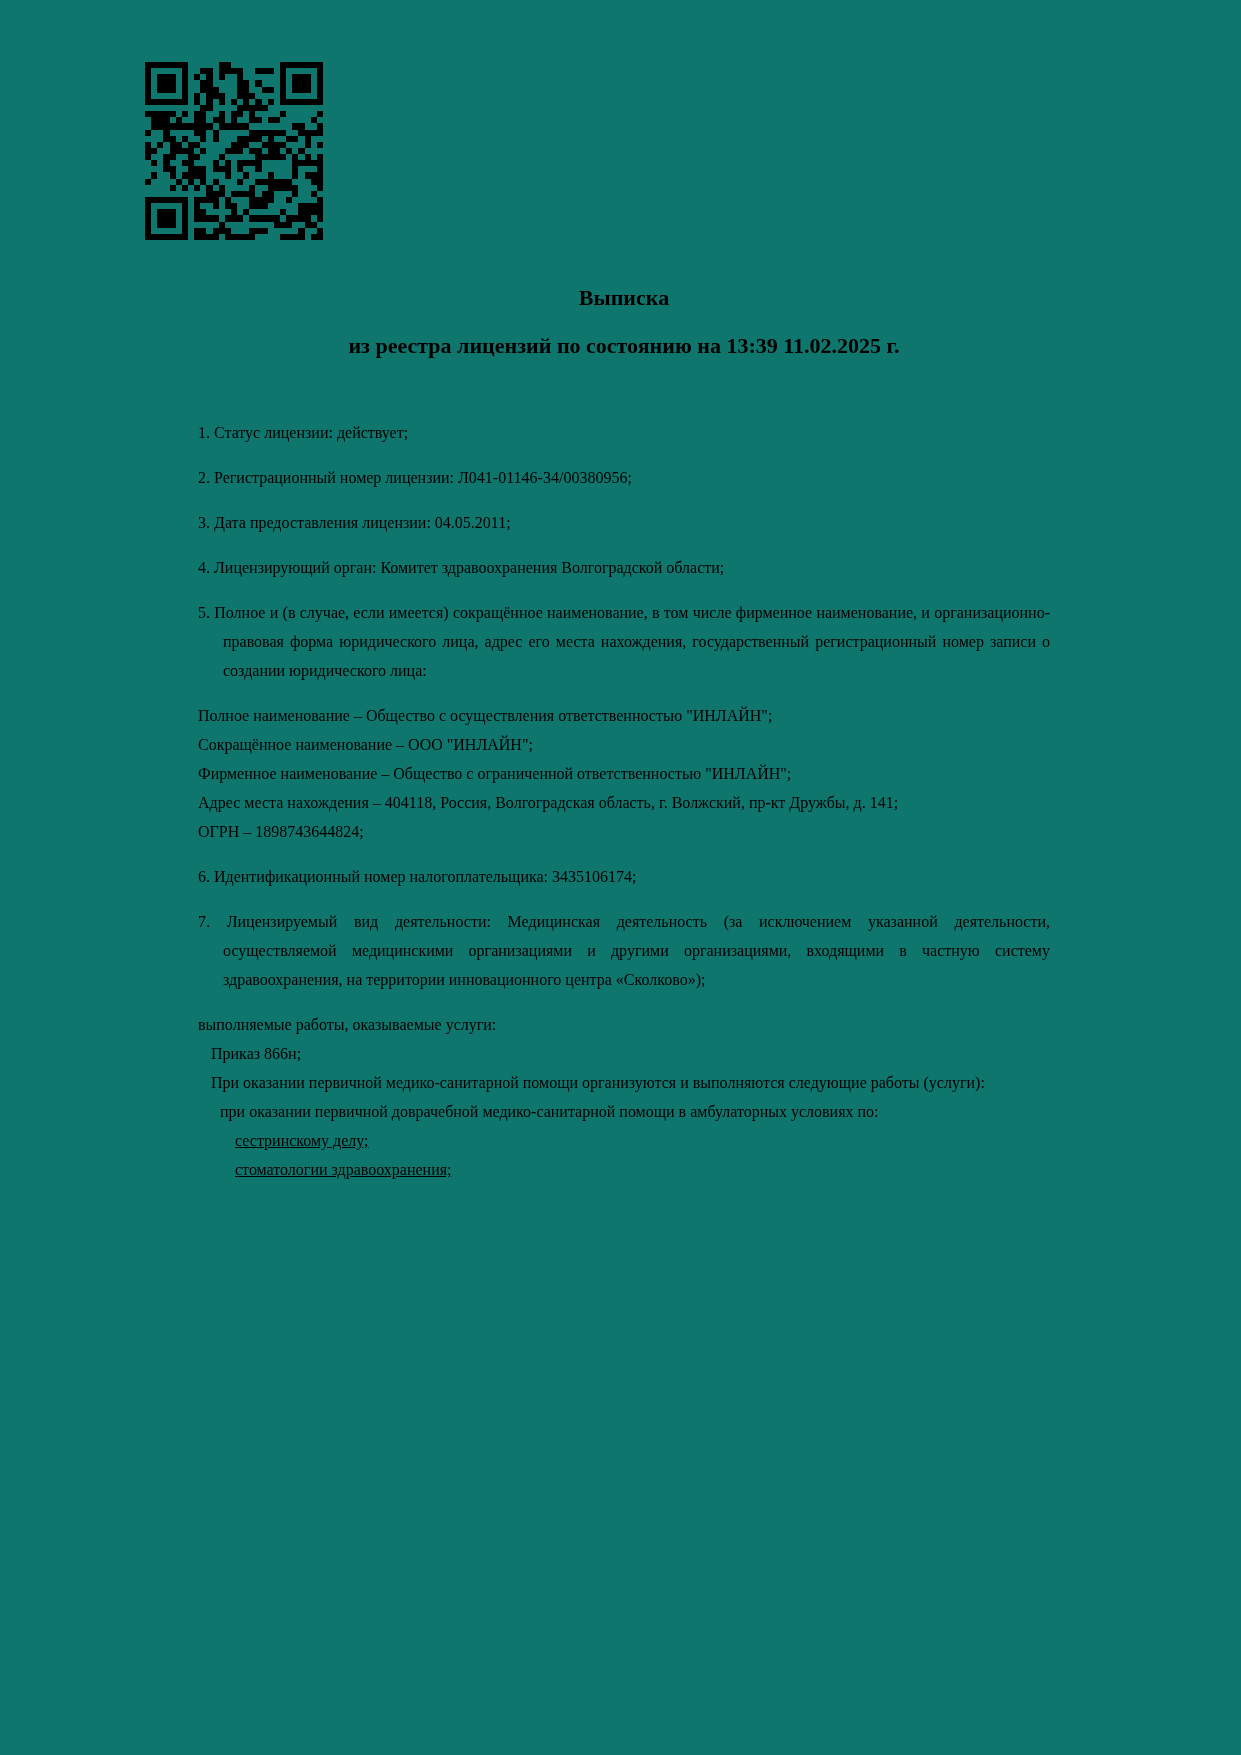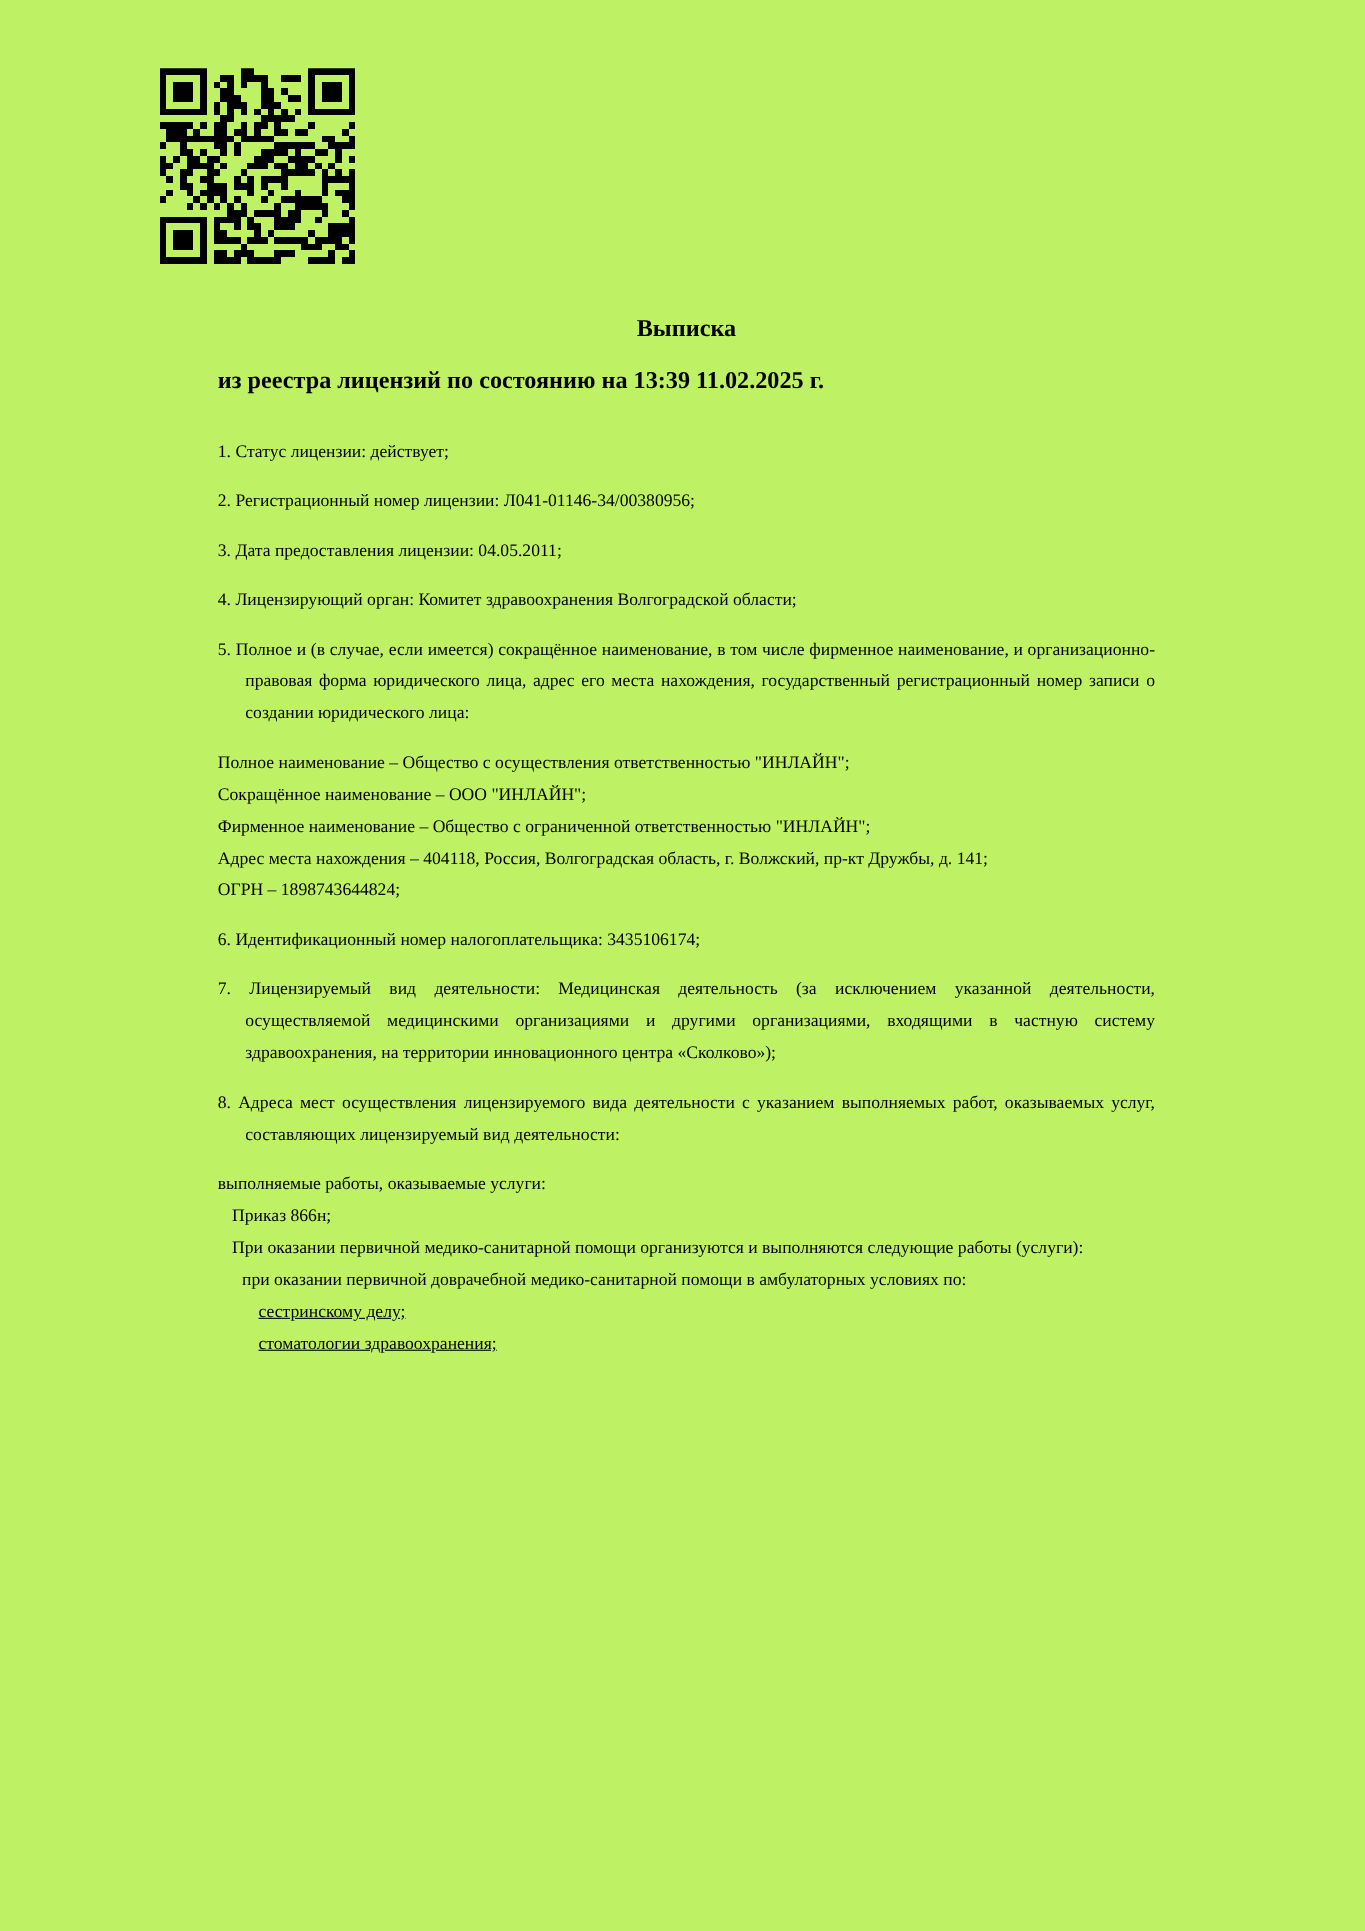--- a/index.html
+++ b/index.html
@@ -6,21 +6,21 @@
     margin: 0;
     padding: 0;
     background: #ffffff;
     color: #000000;
     font-family: "Liberation Serif", "DejaVu Serif", serif;
   }
   .page {
     position: relative;
     width: 1241px;
     height: 1755px;
-    background: #bef264;
+    background: #0f766e;
     overflow: hidden;
   }
   .qr {
     position: absolute;
     left: 145px;
     top: 62px;
     width: 178px;
     height: 178px;
   }
   .content {
@@ -29,26 +29,26 @@
     top: 284px;
     width: 852px;
   }
   .title {
     text-align: center;
     font-weight: bold;
     font-size: 22px;
     line-height: 28px;
   }
   .subtitle {
-    text-align: left;
+    text-align: center;
     font-weight: bold;
     font-size: 22px;
     line-height: 28px;
     margin-top: 20px;
-    margin-bottom: 36px;
+    margin-bottom: 58px;
   }
   p, .line {
     margin: 0;
     font-size: 16px;
     line-height: 29px;
   }
   .num {
     padding-left: 25px;
     text-indent: -25px;
     margin-bottom: 16px;
@@ -503,21 +503,20 @@
     <div class="block">
       <div class="line">Полное наименование – Общество с осуществления ответственностью "ИНЛАЙН";</div>
       <div class="line">Сокращённое наименование – ООО "ИНЛАЙН";</div>
       <div class="line">Фирменное наименование – Общество с ограниченной ответственностью "ИНЛАЙН";</div>
       <div class="line">Адрес места нахождения – 404118, Россия, Волгоградская область, г. Волжский, пр-кт Дружбы, д. 141;</div>
       <div class="line">ОГРН – 1898743644824;</div>
     </div>
 
     <p class="num">6. Идентификационный номер налогоплательщика: 3435106174;</p>
     <p class="num just">7. Лицензируемый вид деятельности: Медицинская деятельность (за исключением указанной деятельности, осуществляемой медицинскими организациями и другими организациями, входящими в частную систему здравоохранения, на территории инновационного центра «Сколково»);</p>
-    <p class="num just">8. Адреса мест осуществления лицензируемого вида деятельности с указанием выполняемых работ, оказываемых услуг, составляющих лицензируемый вид деятельности:</p>
 
     <div class="block">
       <div class="line">выполняемые работы, оказываемые услуги:</div>
       <div class="line ti1">Приказ 866н;</div>
       <div class="line ti1 just">При оказании первичной медико-санитарной помощи организуются и выполняются следующие работы (услуги):</div>
       <div class="line ti2 just">при оказании первичной доврачебной медико-санитарной помощи в амбулаторных условиях по:</div>
       <div class="line ind3">сестринскому делу;</div>
       <div class="line ind3">стоматологии здравоохранения;</div>
     </div>
 

